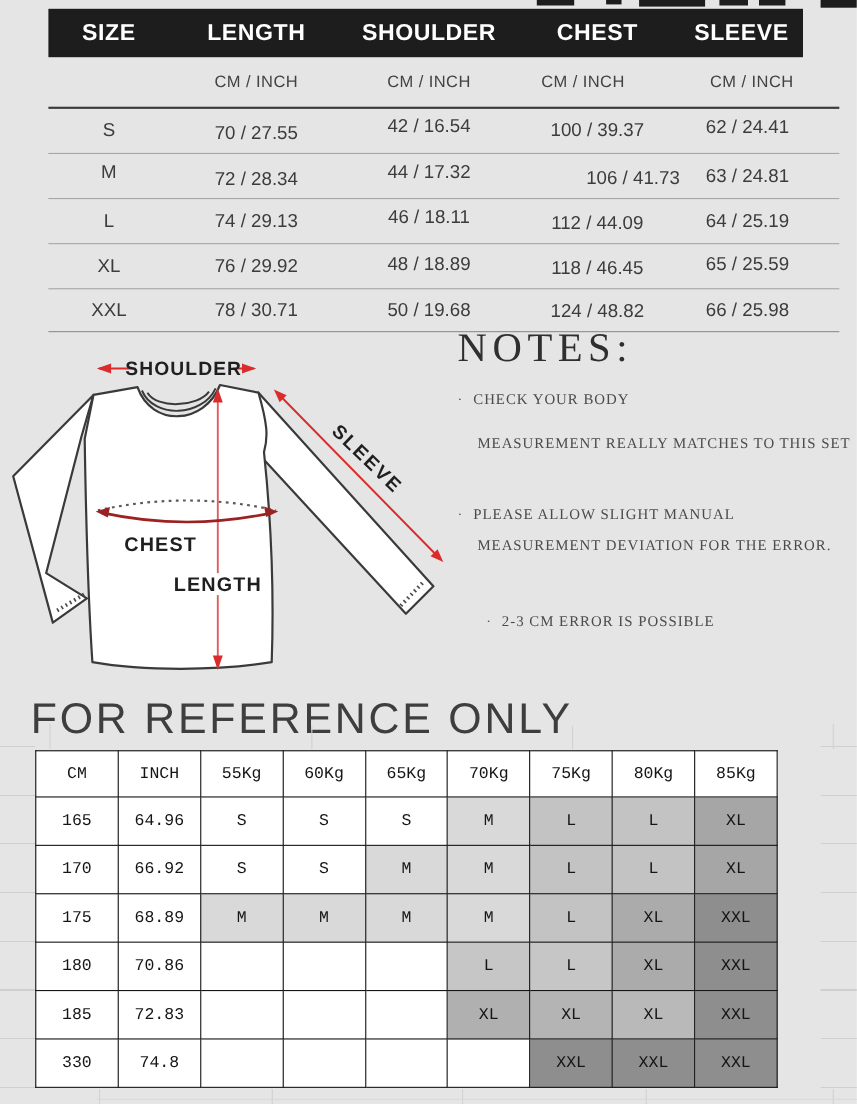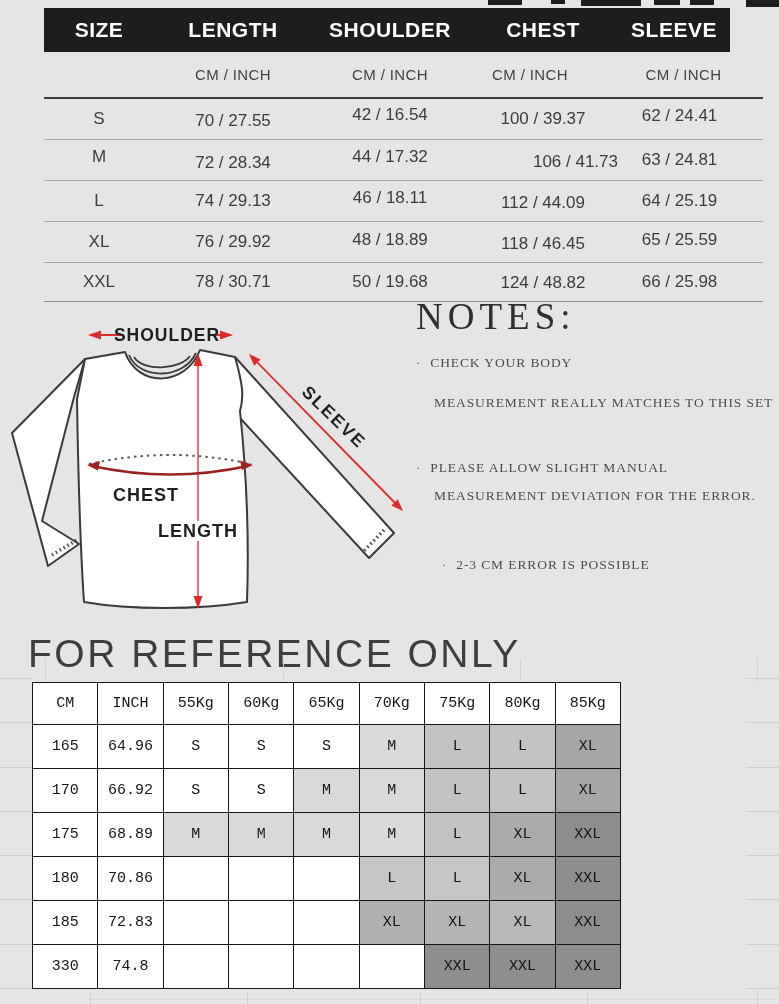--- a/index.html
+++ b/index.html
@@ -33,21 +33,21 @@
   
   .notes { position:absolute; left:410px; top:295px; width:368px; height:335px;font-family:Liberation Serif, serif; }
   .notes-title { position:absolute; left:6px; top:0px; font-size:37px; color:#2f2f2f; letter-spacing:5px; font-weight:400; }
   .note-line { position:absolute; font-size:13.5px; color:#4b4b4b; letter-spacing:0.9px; white-space:nowrap; }
   .note-line .bullet { color:#5a5a5a; margin-right:9px; font-size:13px; }
   .nl1a{left:6px; top:60px;} .nl1b{left:24px; top:100px;}
   .nl2a{left:6px; top:165px;} .nl2b{left:24px; top:193px;}
   .nl3a{left:8px; top:262px;margin-left:24px;}
   
   .ref-title { position:absolute; left:28px; top:632px; font-size:39px; color:#3e3e3e; letter-spacing:2.5px; font-weight:400; }
-  table.ref-table { position:absolute; left:32px; top:682px; width:589px; border-collapse:collapse; table-layout:fixed;
+  table.ref-table { position:absolute; left:32px; top:682px; width:675px; border-collapse:collapse; table-layout:fixed;
     font-family:"Liberation Mono", monospace; }
   table.ref-table td { border:1px solid #151515; text-align:center; font-size:15px; color:#151515; padding:0; height:43px; background:#ffffff; }
   table.ref-table tr.hdr td { height:41px; }
   
   .art { position:absolute; }
   .dash { background:#1d1d1d; }
   .gridline-strip-left { left:0; top:678px; width:32px; height:314px;
     background:repeating-linear-gradient(to bottom,#cfcfcf 0 1px,transparent 1px 44.3px); }
   .gridline-strip-right { left:746px; top:678px; width:33px; height:314px;
     background:repeating-linear-gradient(to bottom,#cfcfcf 0 1px,transparent 1px 44.3px); }

